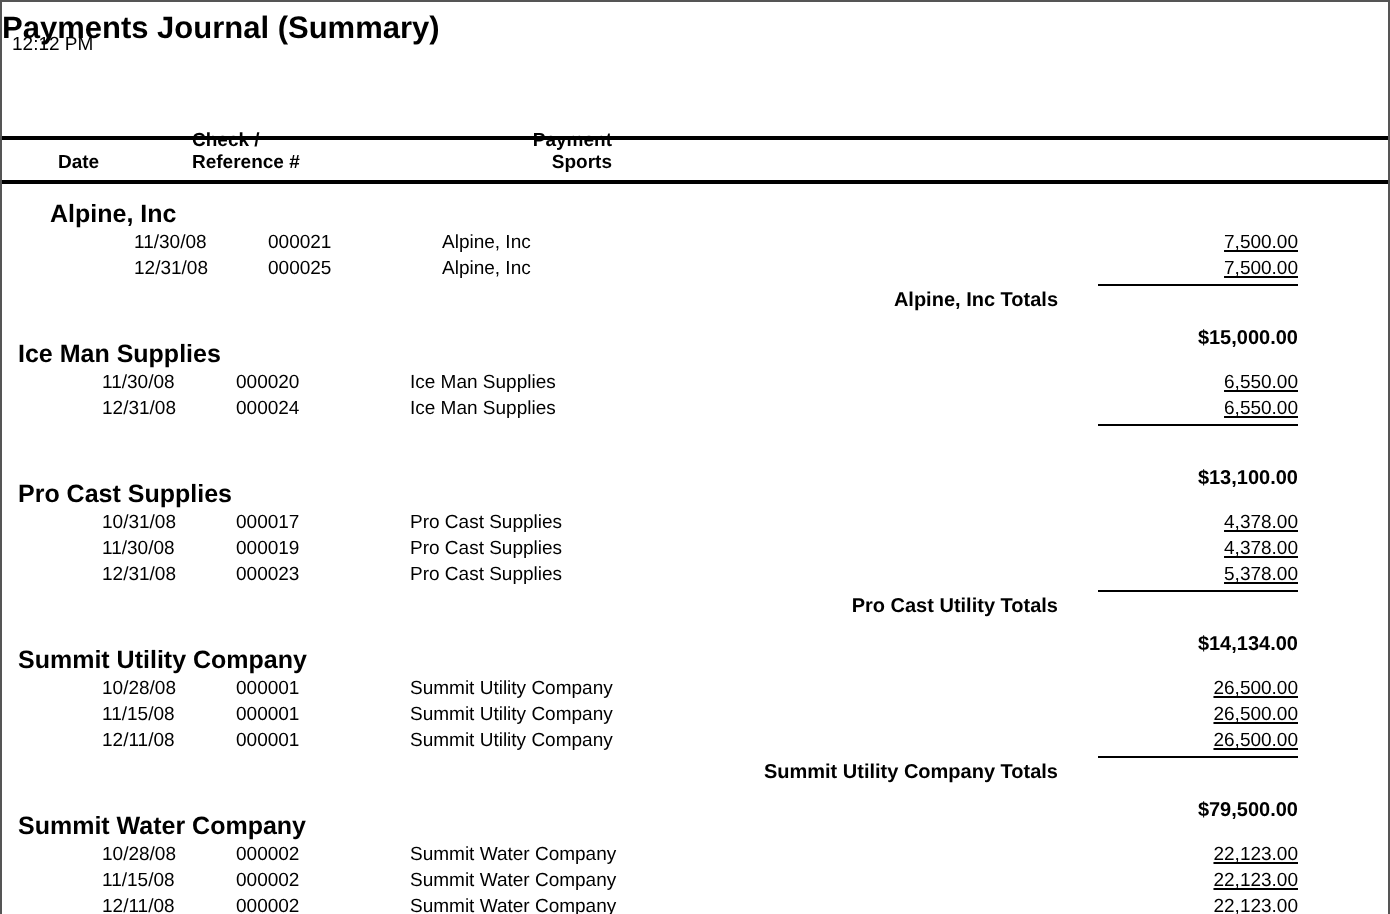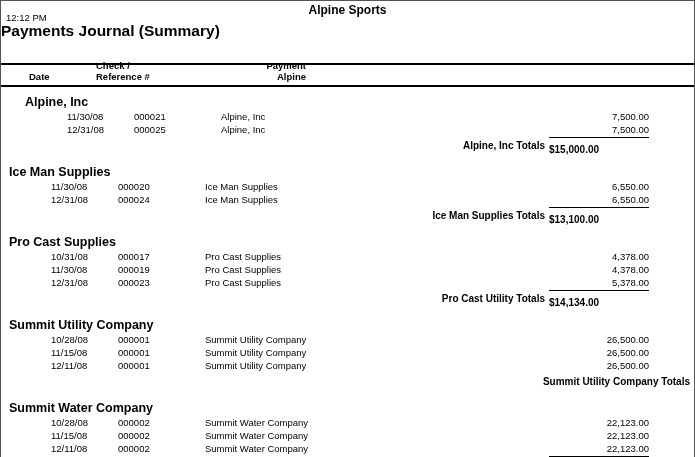--- a/index.html
+++ b/index.html
@@ -45,53 +45,52 @@
   .group { margin-top:12px; }
   .group:first-of-type { margin-top:8px;margin-left:16px; }
   .group-name {
     font-weight:bold; font-size:12.5px; line-height:15px;
     padding-left:8px;
   }
   .row { display:flex; font-size:9.5px; line-height:13px;padding-left:22px; }
   .c-date   { width:95px;  padding-left:28px; }
   .c-check  { width:87px; }
   .c-payee  { flex:1; }
-  .c-amount { width:160px; text-align:right; padding-right:45px; }
+  .c-amount { width:160px; text-align:right; padding-right:45px;text-decoration:underline; }
 
   .totals {
     display:flex; justify-content:flex-end; align-items:flex-start;
     font-weight:bold; font-size:10px; line-height:13px;
-    margin-top:1px; height:16px;
+    margin-top:1px; height:16px;gap:16px;
   }
   .t-label { padding-right:4px; padding-top:2px; }
   .t-amount {
-    width:100px; margin-right:45px; 
-    border-top:1.5px solid #000; padding-top:5px;
+    width:100px; margin-right:45px; text-align:right;
+    border-top:1.5px solid #000; padding-top:20px;
   }
 </style>
 </head>
 <body>
 
 <div class="page">
 
   <div class="report-header">
     <span class="time">12:12 PM</span>
-    <div class="company">Alpine Sports</div>
     <div class="title">Payments Journal (Summary)</div>
   </div>
 
   <div class="col-header">
     <div class="col-date">Date</div>
     <div class="col-check">
       <div>Check /</div>
       <div>Reference #</div>
     </div>
     <div class="col-amount">
       <div>Payment</div>
-      <div>Alpine</div>
+      <div>Sports</div>
     </div>
   </div>
 
   <section class="group">
     <h2 class="group-name">Alpine, Inc</h2>
     <div class="row">
       <span class="c-date">11/30/08</span>
       <span class="c-check">000021</span>
       <span class="c-payee">Alpine, Inc</span>
       <span class="c-amount">7,500.00</span>
@@ -116,21 +115,20 @@
       <span class="c-payee">Ice Man Supplies</span>
       <span class="c-amount">6,550.00</span>
     </div>
     <div class="row">
       <span class="c-date">12/31/08</span>
       <span class="c-check">000024</span>
       <span class="c-payee">Ice Man Supplies</span>
       <span class="c-amount">6,550.00</span>
     </div>
     <div class="totals">
-      <span class="t-label">Ice Man Supplies Totals</span>
       <span class="t-amount">$13,100.00</span>
     </div>
   </section>
 
   <section class="group">
     <h2 class="group-name">Pro Cast Supplies</h2>
     <div class="row">
       <span class="c-date">10/31/08</span>
       <span class="c-check">000017</span>
       <span class="c-payee">Pro Cast Supplies</span>
@@ -169,20 +167,21 @@
       <span class="c-amount">26,500.00</span>
     </div>
     <div class="row">
       <span class="c-date">12/11/08</span>
       <span class="c-check">000001</span>
       <span class="c-payee">Summit Utility Company</span>
       <span class="c-amount">26,500.00</span>
     </div>
     <div class="totals">
       <span class="t-label">Summit Utility Company Totals</span>
+      <span class="t-amount">$79,500.00</span>
     </div>
   </section>
 
   <section class="group">
     <h2 class="group-name">Summit Water Company</h2>
     <div class="row">
       <span class="c-date">10/28/08</span>
       <span class="c-check">000002</span>
       <span class="c-payee">Summit Water Company</span>
       <span class="c-amount">22,123.00</span>

